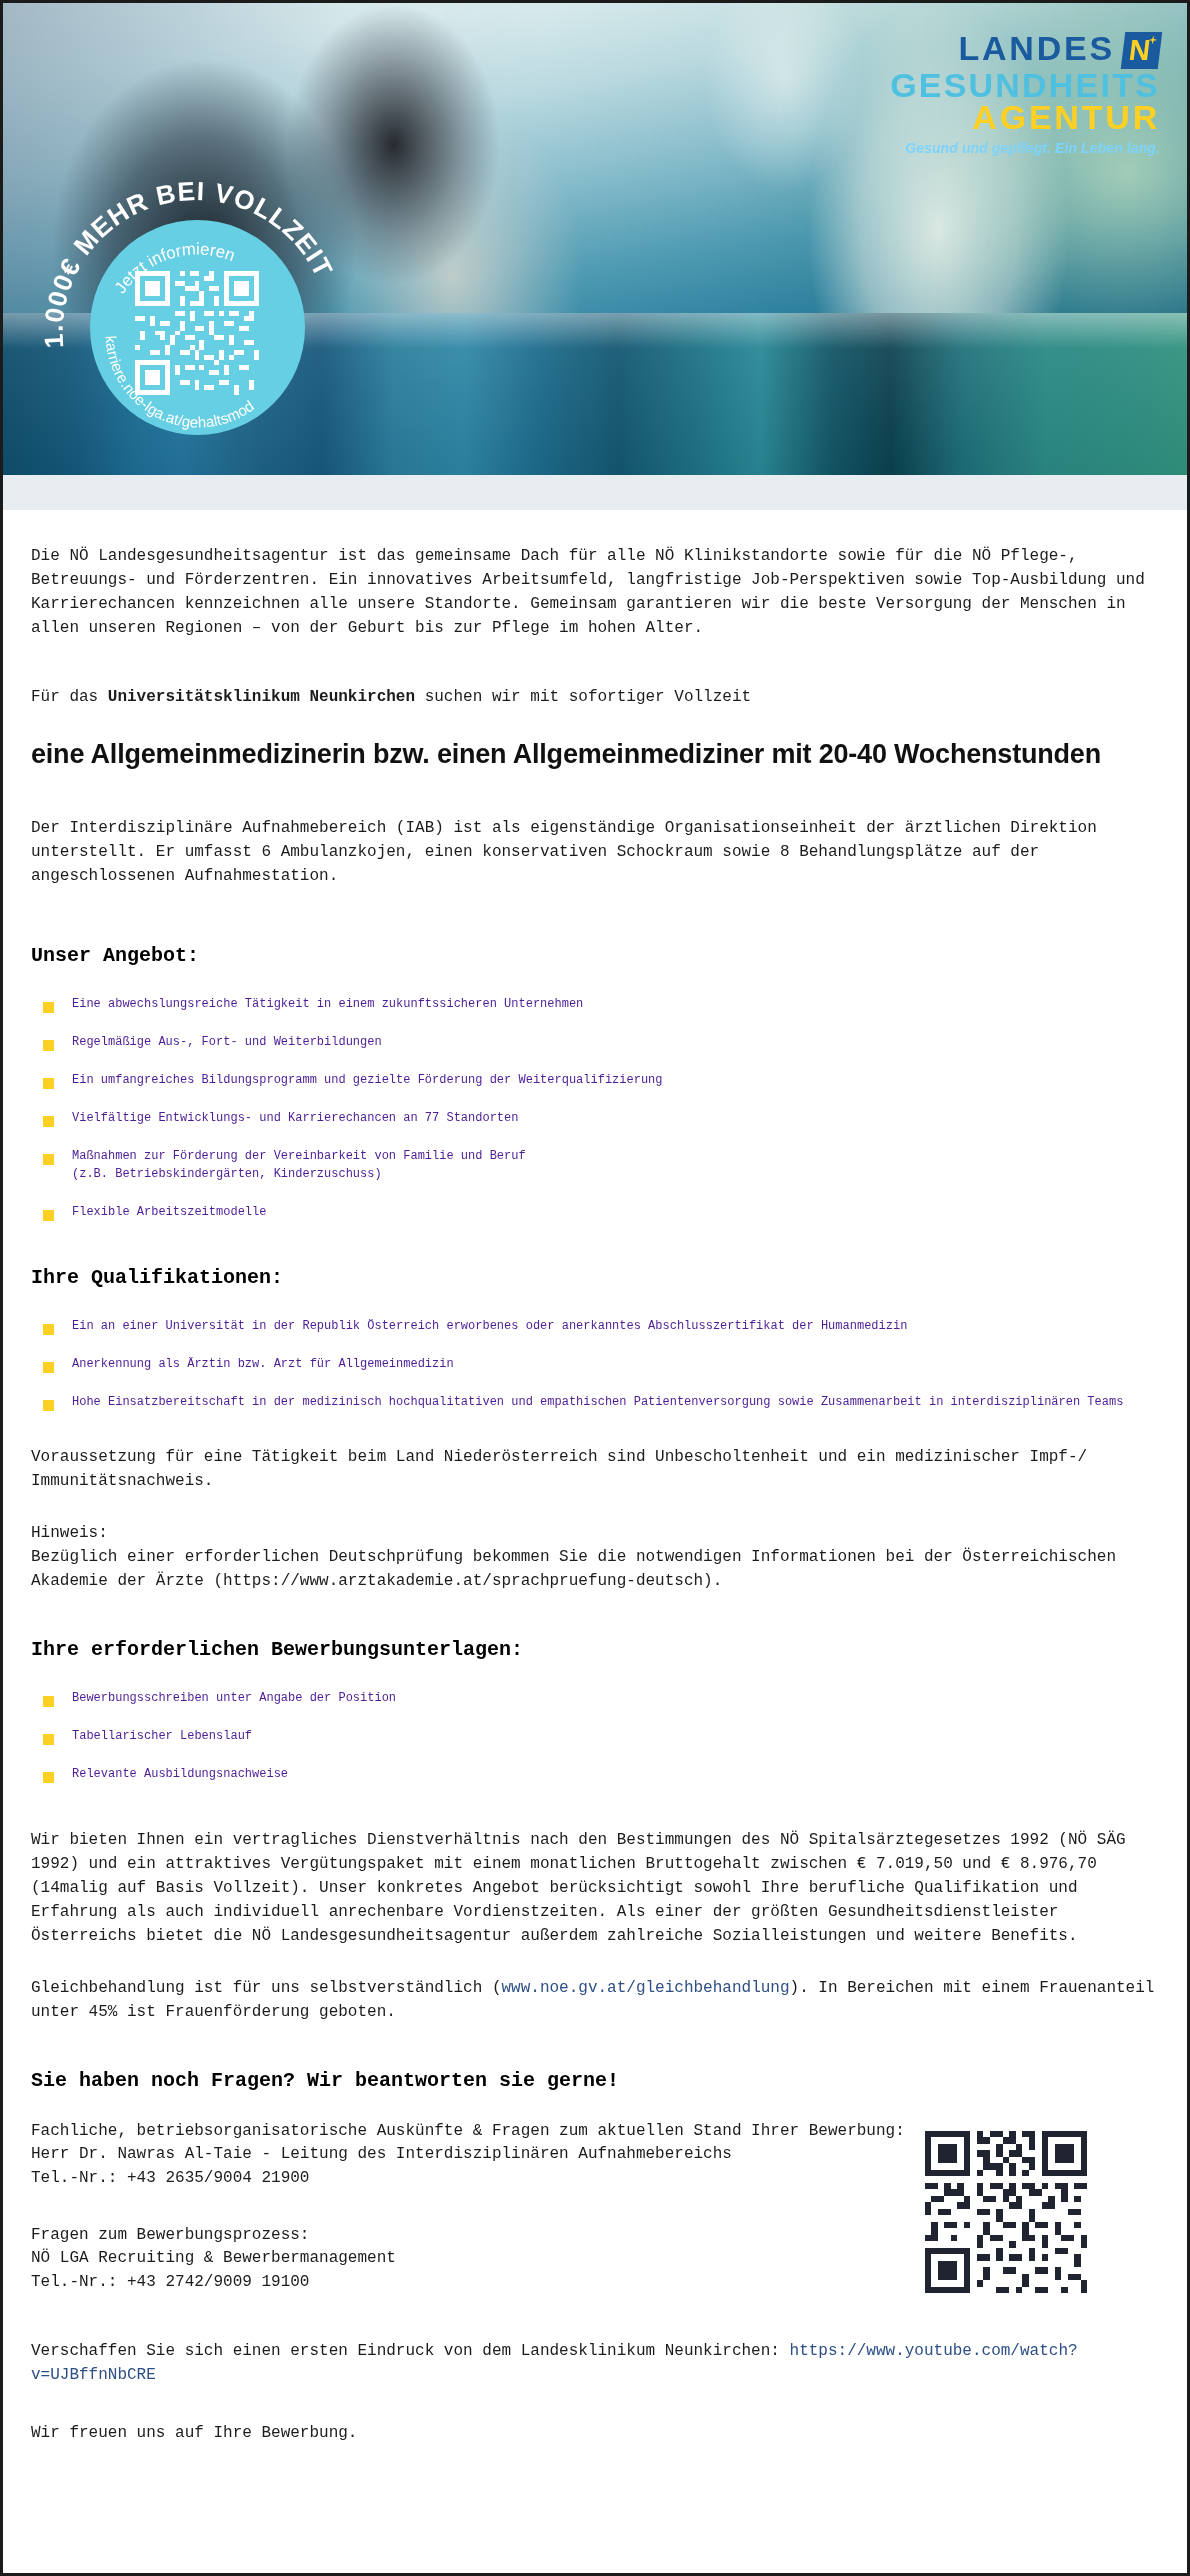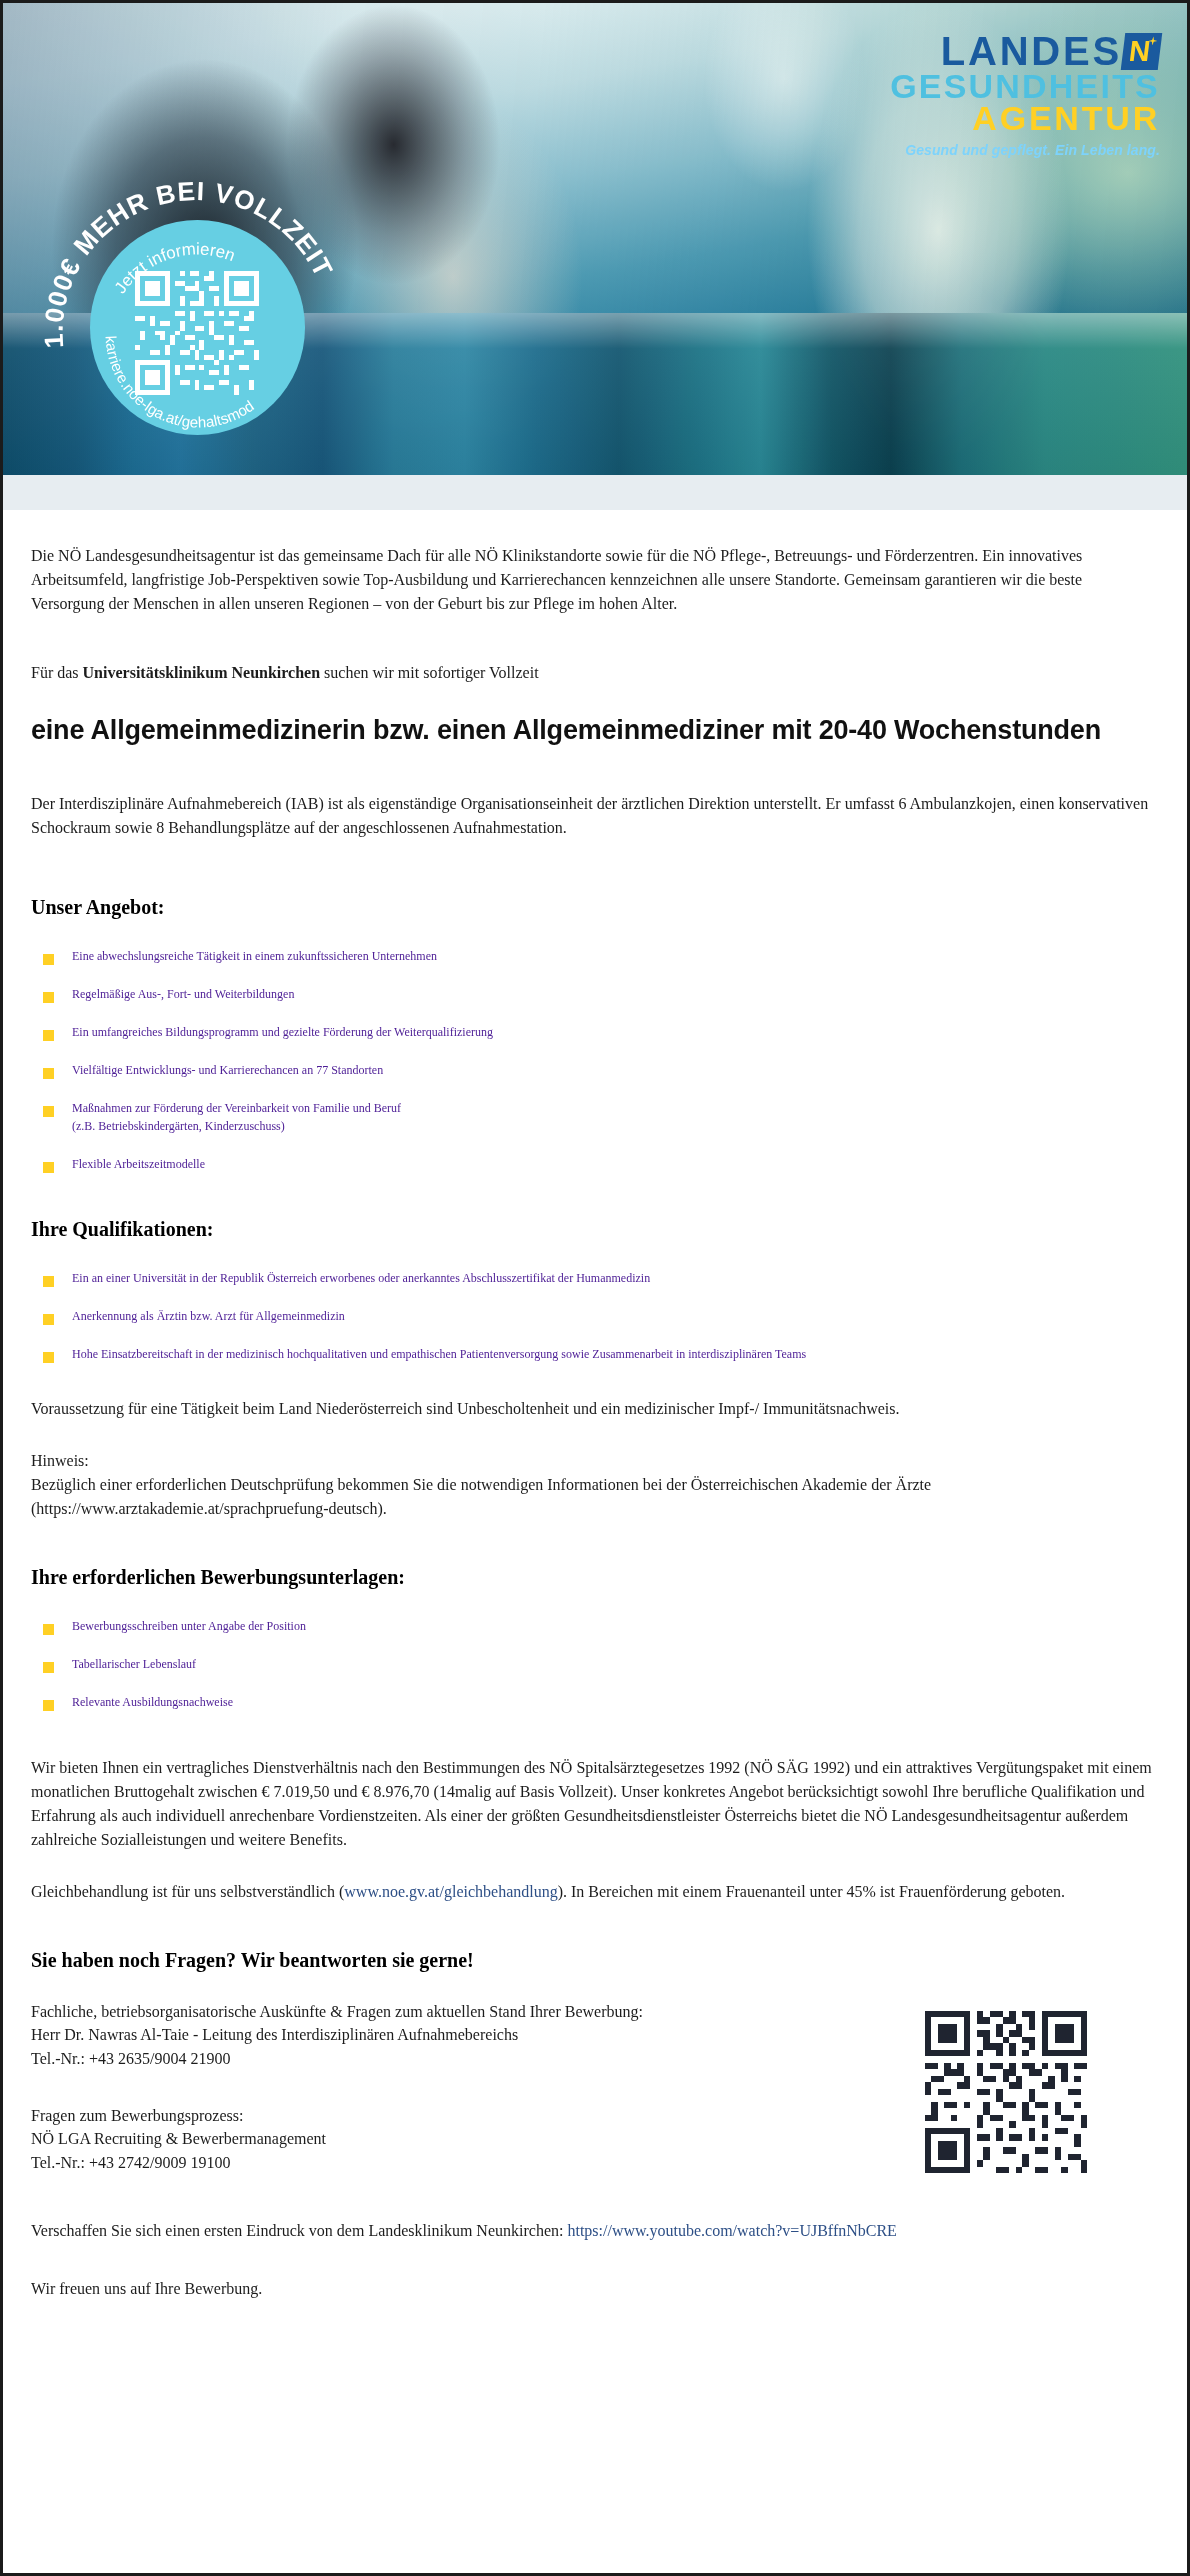--- a/index.html
+++ b/index.html
@@ -76,29 +76,29 @@
   
   .logo-block {
     position: absolute;
     right: 27px;
     top: 29px;
     width: 302px;
     text-align: right;
     z-index: 6;
   }
   .logo-row1 {
-    font-size: 40px;
+    font-size: 34px;
     font-weight: 700;
     letter-spacing: 2.8px;
     color: #1a5a9e;
     line-height: 0.98;
     display: flex;
-    align-items: center;
+    align-items: flex-start;
     justify-content: flex-end;
-    gap: 1px;
+    gap: 8px;
   }
   .logo-n {
     display: inline-block;
     width: 37px; height: 37px;
     background: #1a5a9e;
     position: relative;
     transform: skewX(-7deg);
     flex: 0 0 auto;
     margin-bottom: 1.1px;
   }
@@ -189,21 +189,21 @@
 
   
   .content {
     padding: 0 28px 0 28px;
     color: #1a1a1a;
   }
   .content p,
   .content li,
   .content h2,
   .content h3 {
-    font-family: Liberation Serif, serif;
+    font-family: Liberation Mono, monospace;
   }
   .p {
     font-size: 16px;
     line-height: 1.50;
     color: #1c1c1c;
     margin: 0;
   }
   .sp-50 { height: 28px; }
   .sp-60 { height: 34px; }
   .sp-80 { height: 45px; }

